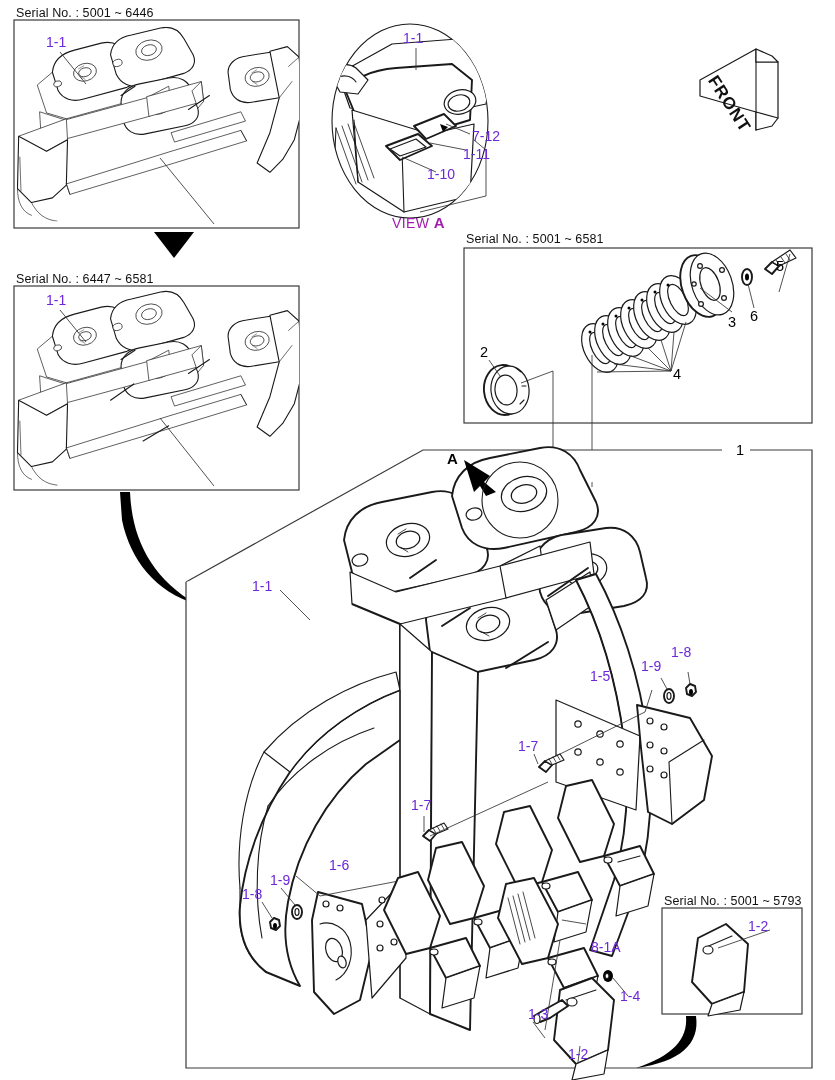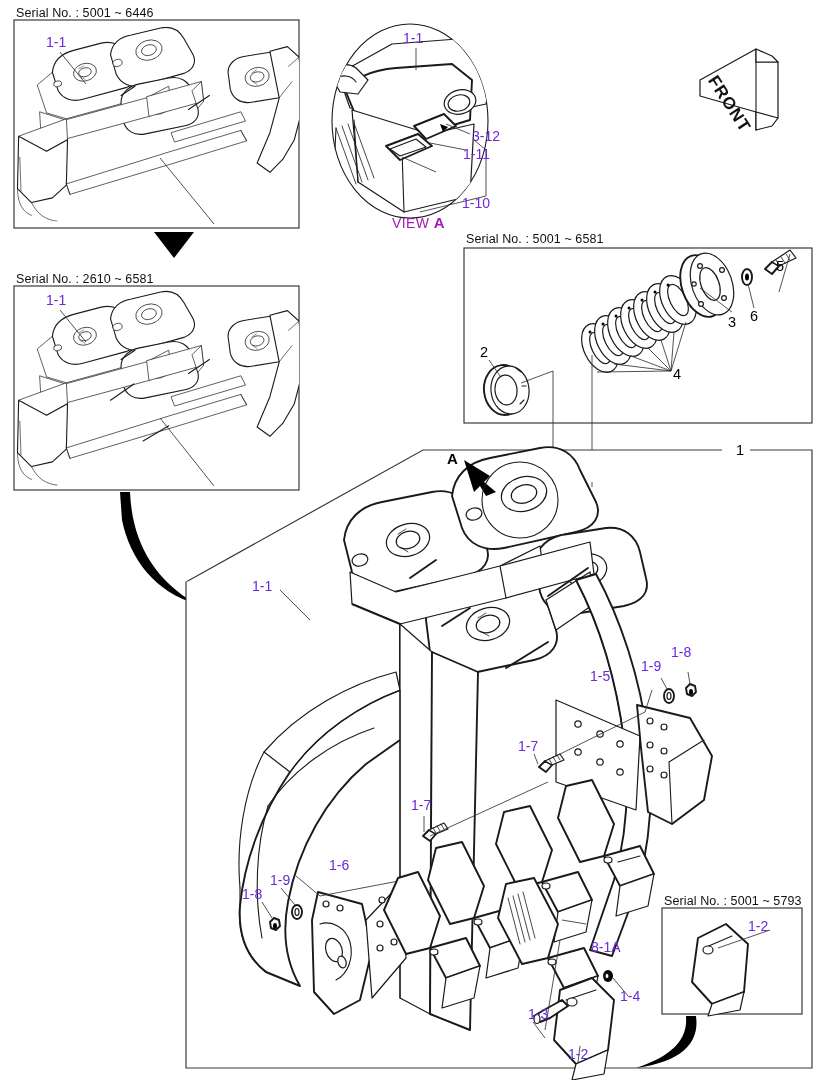--- a/index.html
+++ b/index.html
@@ -464,28 +464,28 @@
   </g>
 
   <path class="blk" d="M696 1016 C700 1044 680 1062 636 1068 C672 1056 688 1040 686 1016 Z"></path>
 
 </svg>
 
 <div class="lbl-sn" style="left:16px;top:6px;">Serial No. : 5001 ~ 6446</div>
 
 <div class="lbl-part" style="left:46px;top:34px;">1-1</div>
 
-<div class="lbl-sn" style="left:16px;top:272px;">Serial No. : 2610 ~ 6581</div>
+<div class="lbl-sn" style="left:16px;top:272px;">Serial No. : 6447 ~ 6581</div>
 
 <div class="lbl-part" style="left:46px;top:292px;">1-1</div>
 
 <div class="lbl-part" style="left:403px;top:30px;">1-1</div>
-<div class="lbl-part" style="left:472px;top:128px;">3-12</div>
+<div class="lbl-part" style="left:472px;top:128px;">7-12</div>
 <div class="lbl-part" style="left:463px;top:146px;">1-11</div>
-<div class="lbl-part" style="left:462px;top:166px;margin-top:29px;">1-10</div>
+<div class="lbl-part" style="left:427px;top:166px;">1-10</div>
 
 <div class="lbl-view" style="left:392px;top:214px;">
   <span>VIEW</span>
   <b>A</b>
 </div>
 
 <div class="lbl-sn" style="left:466px;top:232px;">Serial No. : 5001 ~ 6581</div>
 
 <div class="lbl-num" style="left:480px;top:344px;">2</div>
 <div class="lbl-num" style="left:728px;top:314px;">3</div>

